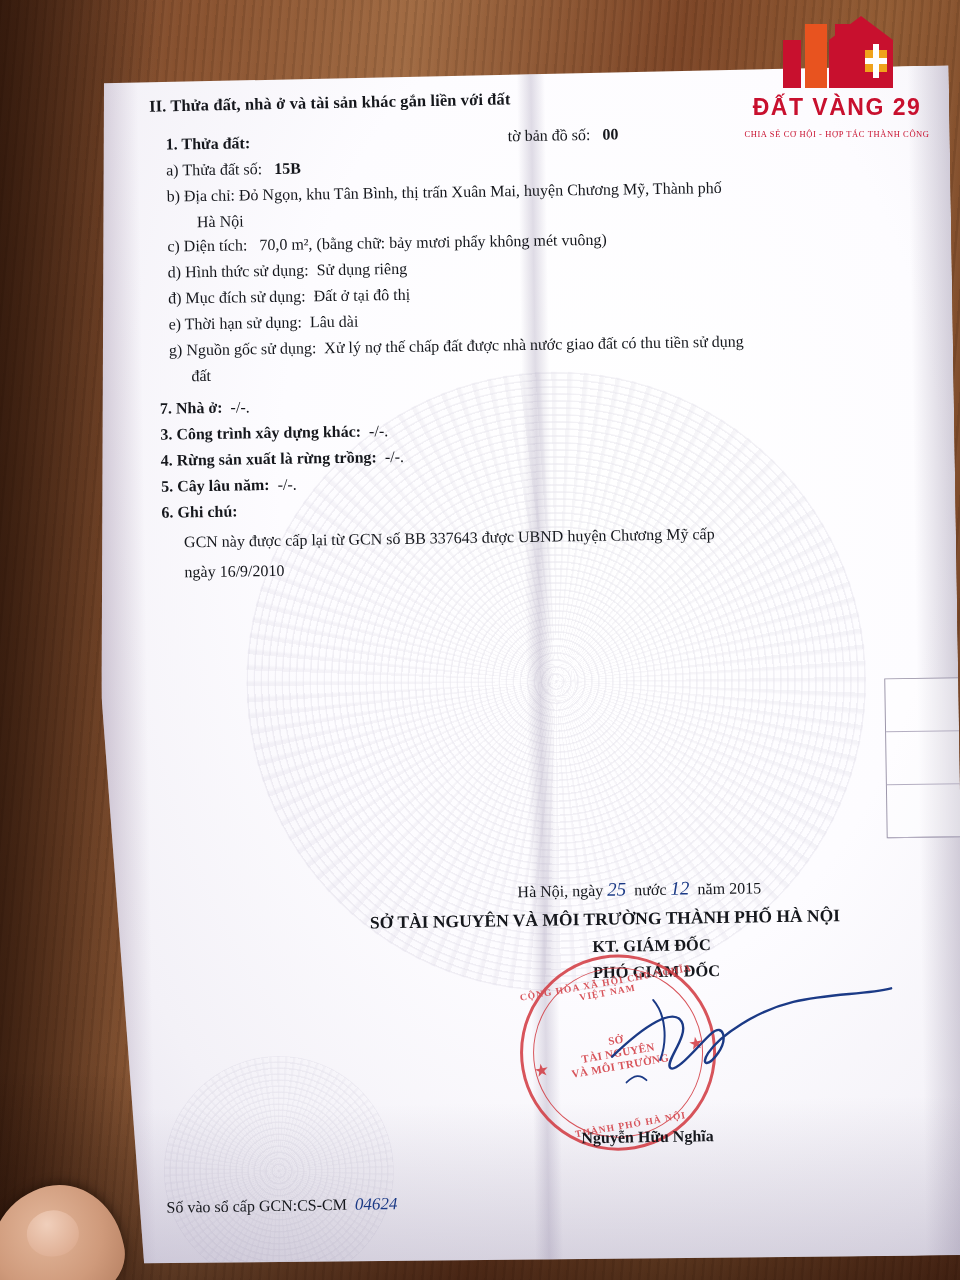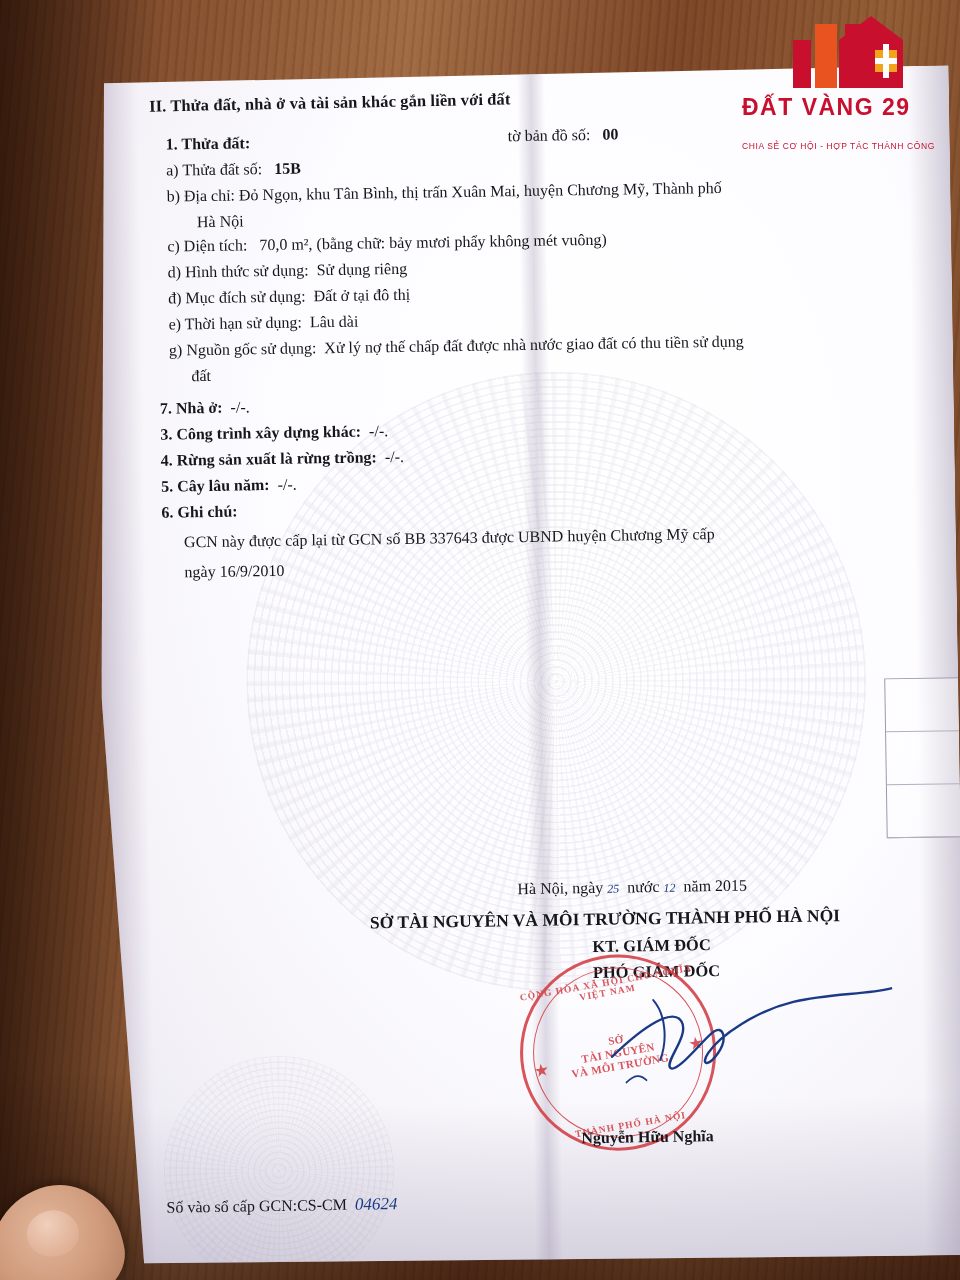--- a/index.html
+++ b/index.html
@@ -151,21 +151,21 @@
     position: absolute;
     left: 418px;
     top: 808px;
     font-size: 16px;
     white-space: nowrap;
   }
   .hand {
     font-family: "Liberation Serif", serif;
     font-style: italic;
     color: #1b3a86;
-    font-size: 12px;
+    font-size: 19px;
   }
   .sig-org {
     position: absolute;
     left: 270px;
     top: 838px;
     font-size: 17.5px;
     font-weight: bold;
     white-space: nowrap;
   }
   .sig-role1 {
@@ -258,39 +258,40 @@
     left: 506px;
     top: 900px;
     width: 290px;
     height: 140px;
     pointer-events: none;
   }
 
   
   .logo {
     position: absolute;
-    right: 8px;
+    right: 18px;
     top: 14px;
     width: 210px;
+    text-align: center;
   }
   .logo-mark { margin: 0 auto; display: block; }
   .logo-title {
     margin-top: 2px;
     font-family: "Liberation Sans", sans-serif;
     font-weight: bold;
     font-size: 23px;
     color: #c8102e;
     letter-spacing: 1.5px;
   }
   .logo-sub {
-    font-family: Liberation Sans, sans-serif;
+    font-family: Liberation Serif, serif;
     font-size: 8.5px;
     color: #c8102e;
     letter-spacing: .6px;
-    margin-top: 20px;
+    margin-top: 8px;
   }
 
   
   .thumb {
     position: absolute;
     left: -10px;
     bottom: -26px;
     width: 132px;
     height: 120px;
     background: radial-gradient(ellipse at 45% 35%, #e3b79b 0%, #cf9a7b 55%, #b07a5c 100%);

